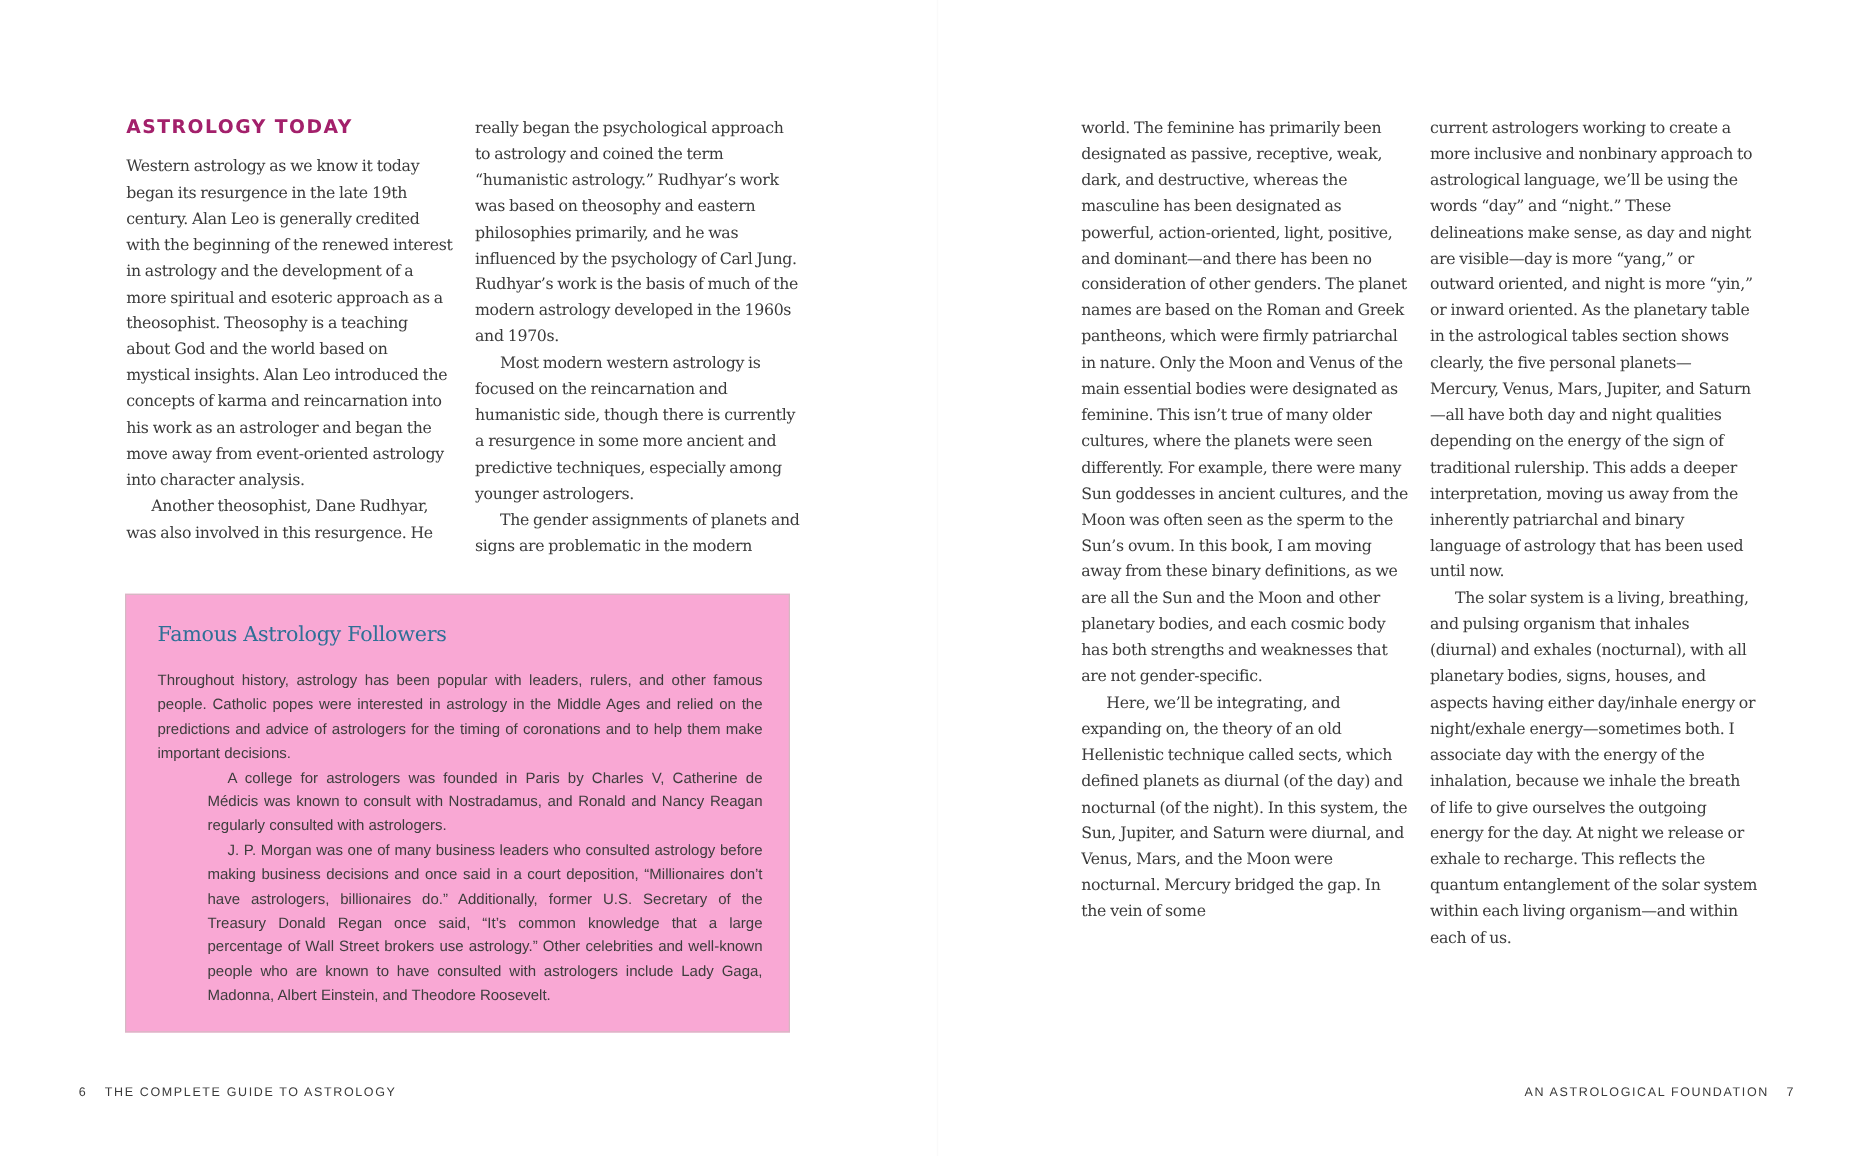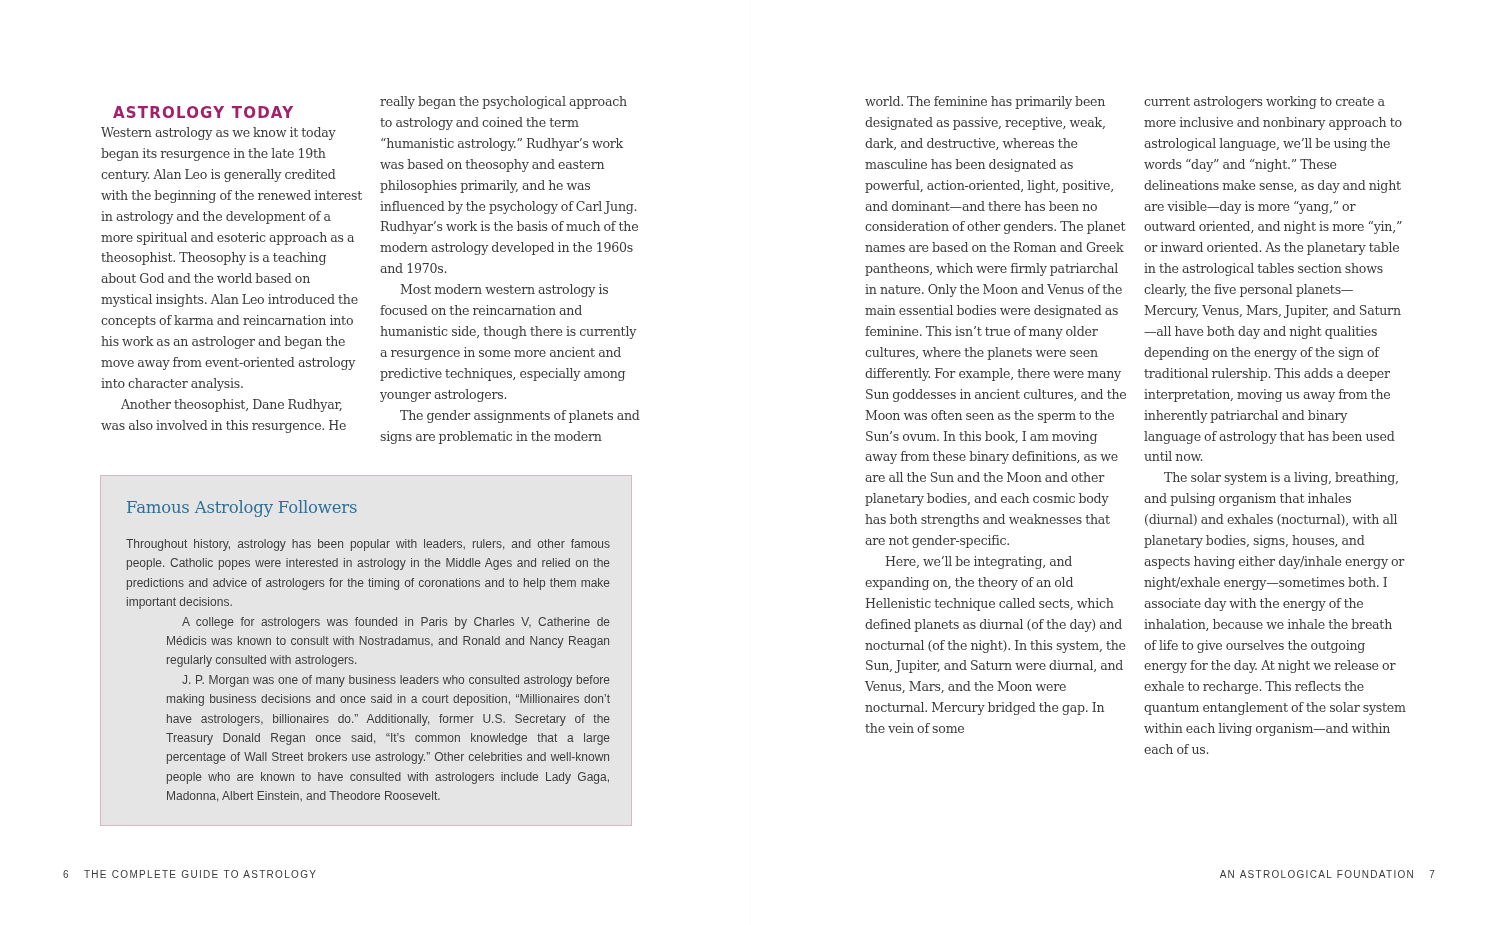--- a/index.html
+++ b/index.html
@@ -40,37 +40,37 @@
     }
     .col-1 { left: 101px; top: 123px; width: 262px; }
     .col-2 { left: 380px; top: 92px; width: 262px; }
     .col-3 { left: 115px; top: 92px; width: 262px; }
     .col-4 { left: 394px; top: 92px; width: 262px; }
 
     .section-heading {
       position: absolute;
       left: 101px;
       top: 92px;
-      margin: 12px;
+      margin: 0;
       font-family: "DejaVu Sans", "Liberation Sans", sans-serif;
       font-weight: bold;
       font-size: 15px;
       letter-spacing: 1.2px;
       color: #a3206b;
     }
 
     .sidebar-box {
       position: absolute;
       left: 100px;
       top: 475px;
       width: 532px;
       height: 351px;
       border: 1.5px solid #d6b8c3;
       box-sizing: border-box;
-      background: #e5e5e5;
+      background: #f9a8d4;
     }
     .sidebar-title {
       position: absolute;
       left: 25px;
       top: 22px;
       margin: 0;
       font-family: "DejaVu Serif", "Liberation Serif", serif;
       font-size: 16.5px;
       font-weight: normal;
       color: #2e6f96;

